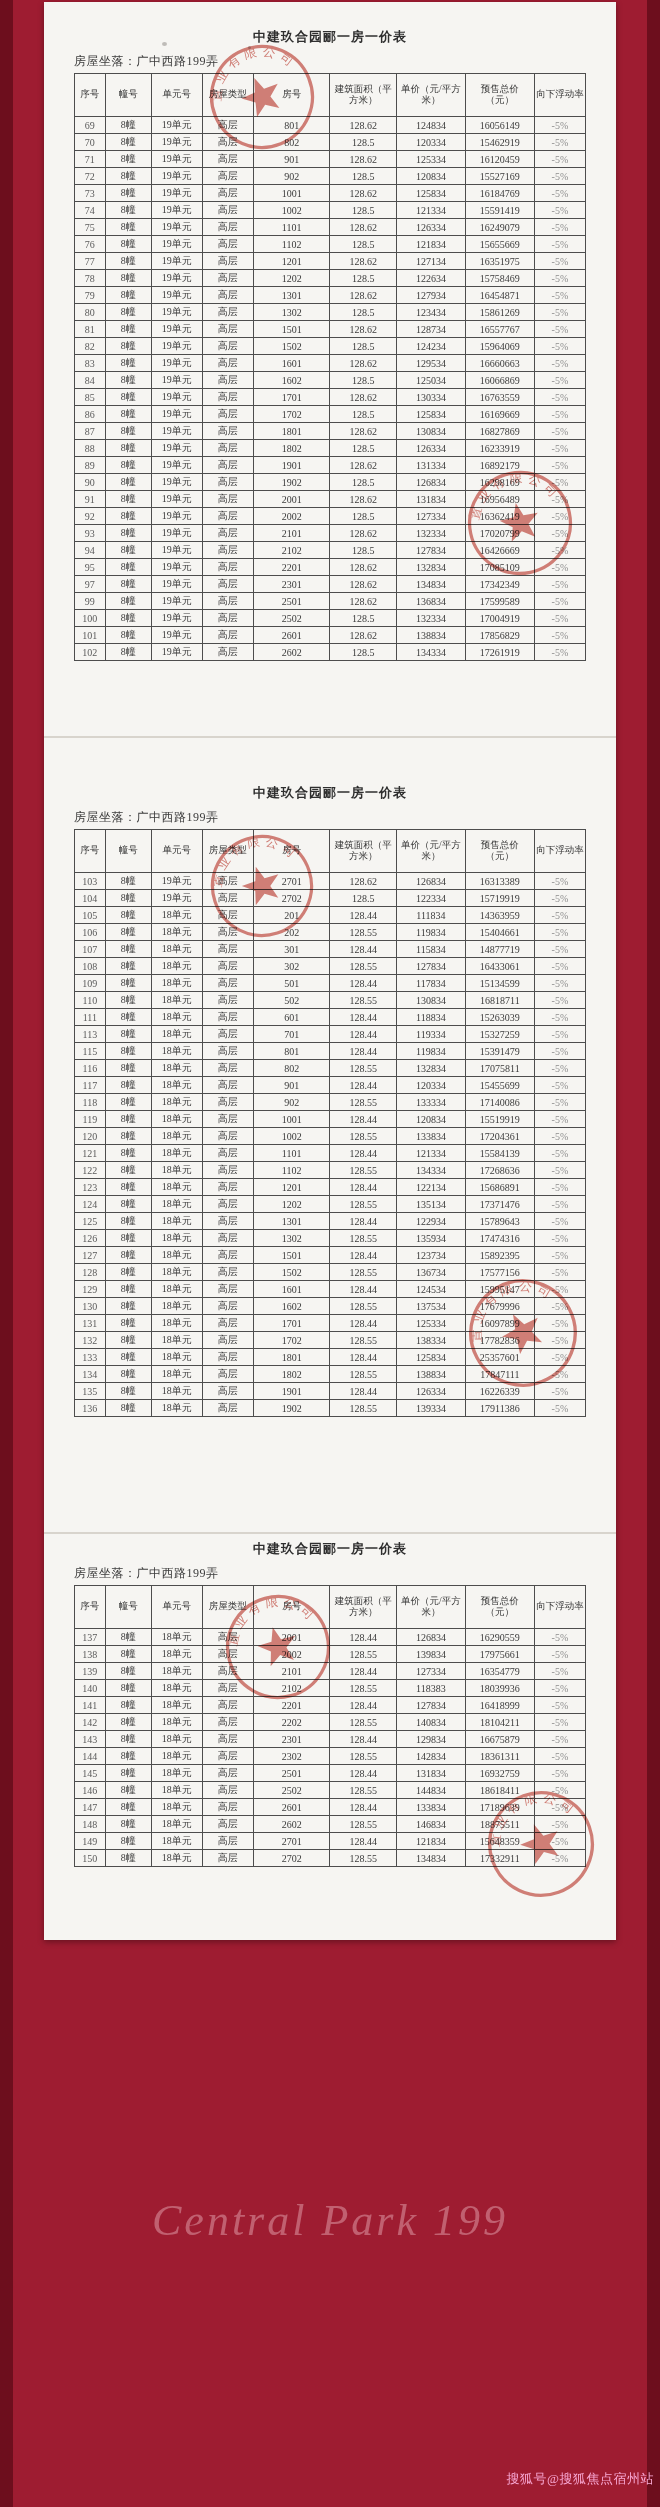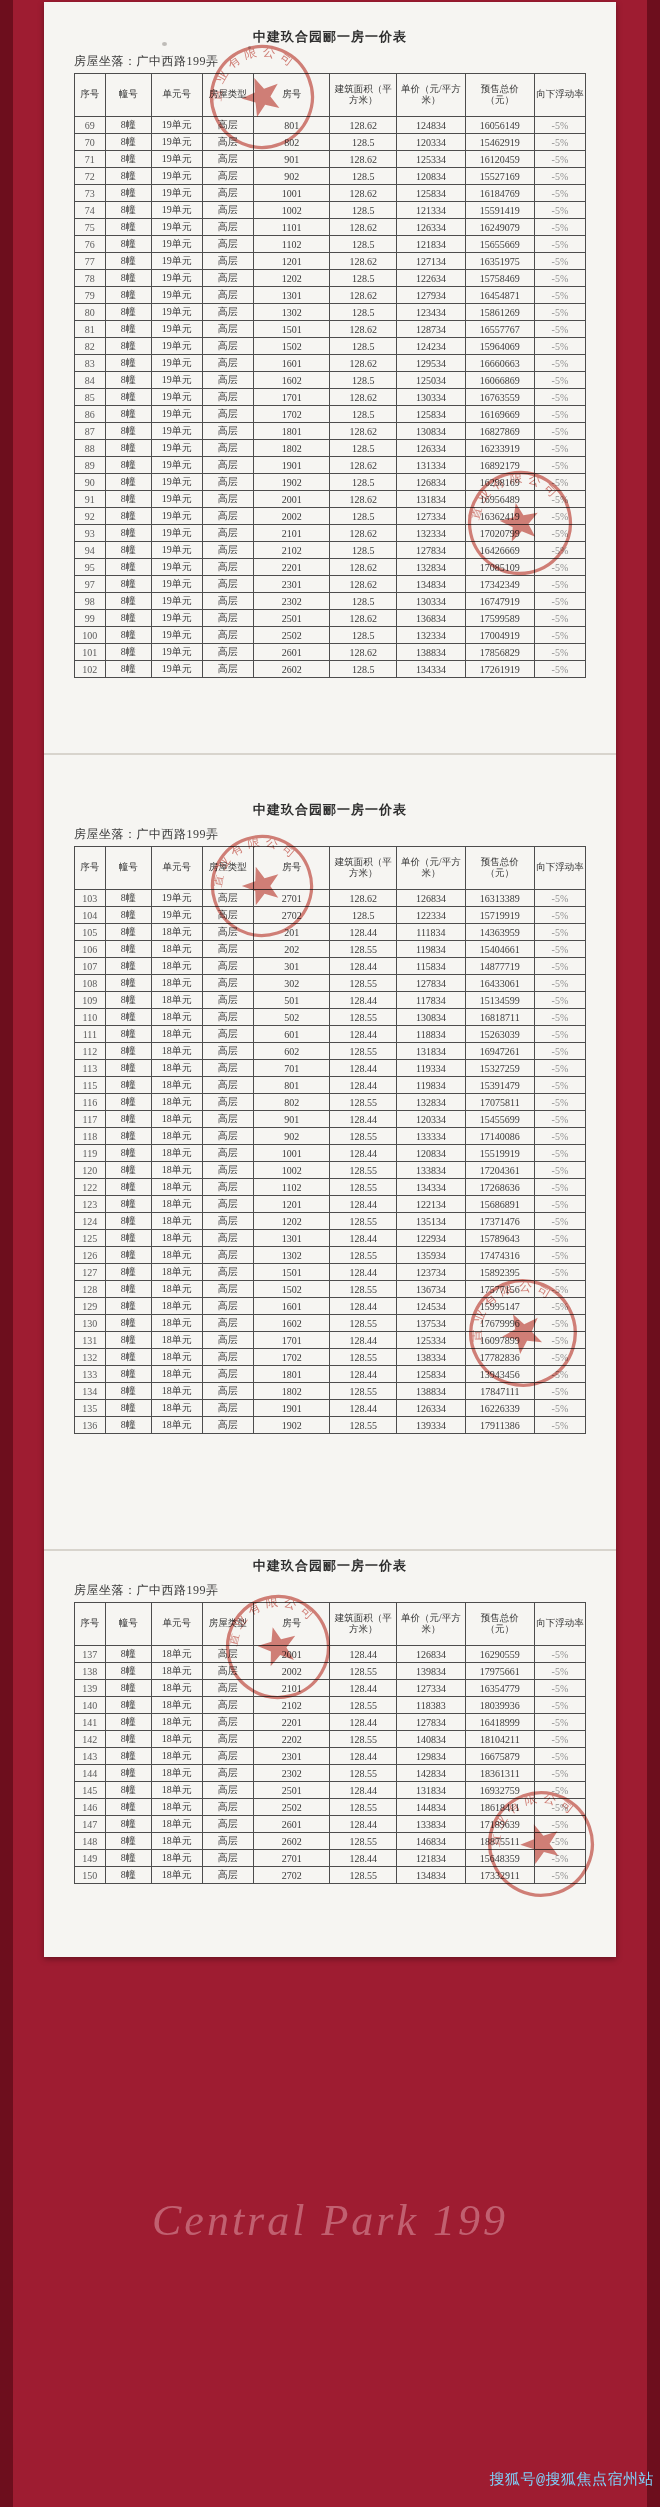--- a/index.html
+++ b/index.html
@@ -63,22 +63,22 @@
 
   .watermark{
     position:absolute;left:0;top:2195px;width:660px;
     text-align:center;
     font-family:"Liberation Serif","DejaVu Serif",serif;
     font-style:italic;font-size:44px;letter-spacing:3px;
     color:rgba(235,180,190,.45);
   }
   .credit{
     position:absolute;right:6px;top:2470px;
-    font-family:Liberation Mono, monospace;
-    font-size:15px;color:#7dd3fc;letter-spacing:.5px;
+    font-family:Liberation Serif, serif;
+    font-size:13px;color:#f9a8d4;letter-spacing:.5px;
   }
 </style>
 </head>
 <body>
 
 <div class="canvas">
   <div class="edge left"></div>
   <div class="edge right"></div>
 
   <div class="paper">
@@ -416,31 +416,20 @@
               <td>8幢</td>
               <td>19单元</td>
               <td>高层</td>
               <td>2301</td>
               <td>128.62</td>
               <td>134834</td>
               <td>17342349</td>
               <td class="discount">-5%</td>
             </tr>
             <tr>
-              <td class="seq">98</td>
-              <td>8幢</td>
-              <td>19单元</td>
-              <td>高层</td>
-              <td>2302</td>
-              <td>128.5</td>
-              <td>130334</td>
-              <td>16747919</td>
-              <td class="discount">-5%</td>
-            </tr>
-            <tr>
               <td class="seq">99</td>
               <td>8幢</td>
               <td>19单元</td>
               <td>高层</td>
               <td>2501</td>
               <td>128.62</td>
               <td>136834</td>
               <td>17599589</td>
               <td class="discount">-5%</td>
             </tr>
@@ -603,31 +592,20 @@
               <td>8幢</td>
               <td>18单元</td>
               <td>高层</td>
               <td>601</td>
               <td>128.44</td>
               <td>118834</td>
               <td>15263039</td>
               <td class="discount">-5%</td>
             </tr>
             <tr>
-              <td class="seq">112</td>
-              <td>8幢</td>
-              <td>18单元</td>
-              <td>高层</td>
-              <td>602</td>
-              <td>128.55</td>
-              <td>131834</td>
-              <td>16947261</td>
-              <td class="discount">-5%</td>
-            </tr>
-            <tr>
               <td class="seq">113</td>
               <td>8幢</td>
               <td>18单元</td>
               <td>高层</td>
               <td>701</td>
               <td>128.44</td>
               <td>119334</td>
               <td>15327259</td>
               <td class="discount">-5%</td>
             </tr>
@@ -691,20 +669,31 @@
               <td>8幢</td>
               <td>18单元</td>
               <td>高层</td>
               <td>1002</td>
               <td>128.55</td>
               <td>133834</td>
               <td>17204361</td>
               <td class="discount">-5%</td>
             </tr>
             <tr>
+              <td class="seq">121</td>
+              <td>8幢</td>
+              <td>18单元</td>
+              <td>高层</td>
+              <td>1101</td>
+              <td>128.44</td>
+              <td>121334</td>
+              <td>15584139</td>
+              <td class="discount">-5%</td>
+            </tr>
+            <tr>
               <td class="seq">122</td>
               <td>8幢</td>
               <td>18单元</td>
               <td>高层</td>
               <td>1102</td>
               <td>128.55</td>
               <td>134334</td>
               <td>17268636</td>
               <td class="discount">-5%</td>
             </tr>
@@ -819,21 +808,21 @@
               <td class="discount">-5%</td>
             </tr>
             <tr>
               <td class="seq">133</td>
               <td>8幢</td>
               <td>18单元</td>
               <td>高层</td>
               <td>1801</td>
               <td>128.44</td>
               <td>125834</td>
-              <td>13943456</td>
+              <td>25357601</td>
               <td class="discount">-5%</td>
             </tr>
             <tr>
               <td class="seq">134</td>
               <td>8幢</td>
               <td>18单元</td>
               <td>高层</td>
               <td>1802</td>
               <td>128.55</td>
               <td>138834</td>

